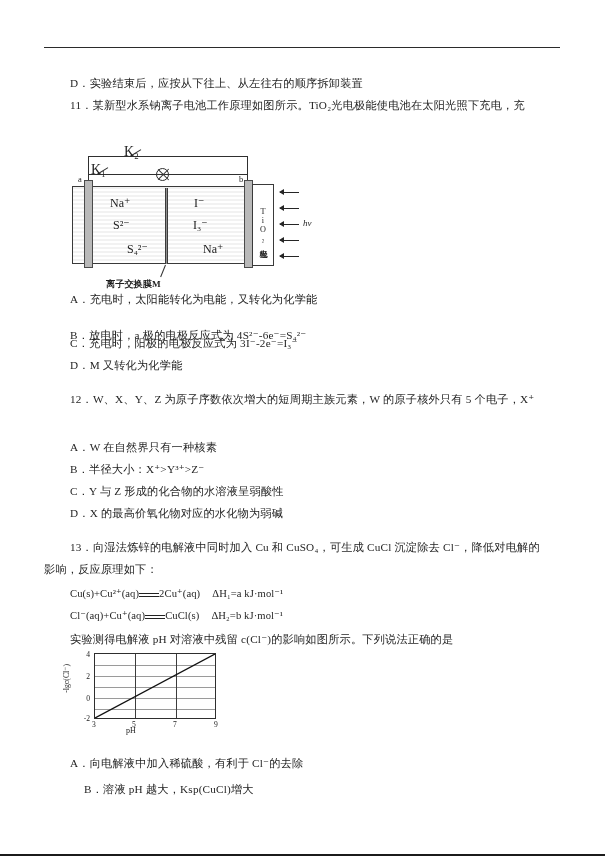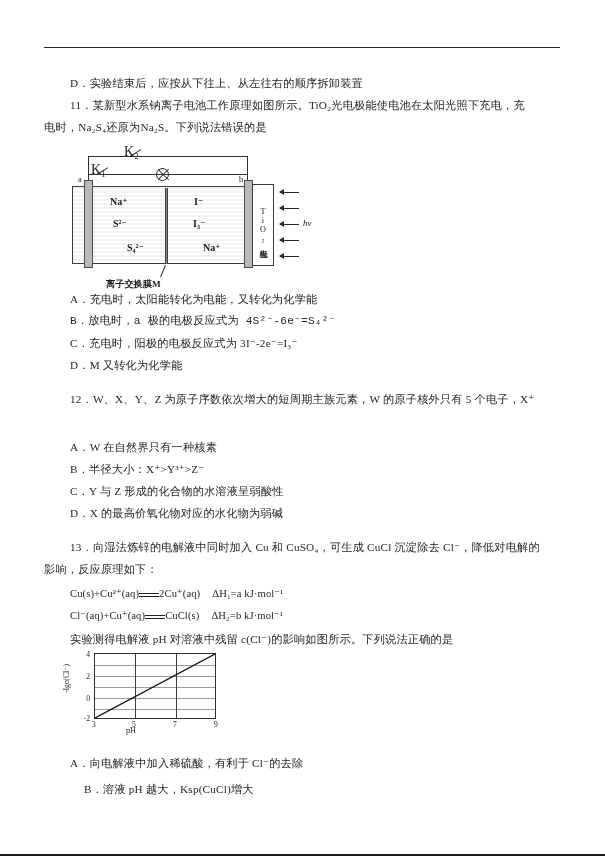--- a/index.html
+++ b/index.html
@@ -166,24 +166,23 @@
     font-size: 14px;
     color: #1f1f1f;
   }
   .term {
     position: absolute;
     font-size: 8.5px;
     color: #1f1f1f;
   }
   .ionlab {
     position: absolute;
-    font-size: 10px;
-    color: #1b1b1b;
-    white-space: nowrap;
-    font-weight: bold;
+    font-size: 12px;
+    color: #1b1b1b;
+    white-space: nowrap;
   }
   .arrow-hv {
     position: absolute;
     width: 19px;
     height: 1.1px;
     background: #262626;
   }
   .arrow-hv:before {
     content: "";
     position: absolute;
@@ -283,21 +282,20 @@
 </head>
 <body>
 
 <div class="page">
 
   <div class="hrule"></div>
 
   <div class="para" style="left:70px; top:76px;">D．实验结束后，应按从下往上、从左往右的顺序拆卸装置</div>
 
   <div class="para" style="left:70px; top:98px;">11．某新型水系钠离子电池工作原理如图所示。TiO₂光电极能使电池在太阳光照下充电，充</div>
-  <div class="para" style="left:44px; top:120px;">电时，Na₂S₄还原为Na₂S。下列说法错误的是</div>
 
   <div class="fig-battery">
 
     <div class="wire" style="left:22px; top:6px; width:1.4px; height:26px;"></div>
     <div class="wire" style="left:22px; top:6px; width:160px; height:1.4px;"></div>
     <div class="wire" style="left:181px; top:6px; width:1.4px; height:26px;"></div>
     <div class="sw" style="left:64px; top:6px;"></div>
     <div class="klabel" style="left:58px; top:-6px;">K₂</div>
 
     <div class="wire" style="left:22px; top:24px; width:160px; height:1.4px;"></div>
@@ -329,21 +327,21 @@
     <div class="arrow-hv" style="left:214px; top:74px;"></div>
     <div class="arrow-hv" style="left:214px; top:90px;"></div>
     <div class="arrow-hv" style="left:214px; top:106px;"></div>
     <div class="hv" style="left:237px; top:68px;">hv</div>
 
     <div class="mem-lead" style="left:99px; top:115px;"></div>
     <div class="mem-label" style="left:40px; top:128px;">离子交换膜M</div>
   </div>
 
   <div class="para" style="left:70px; top:292px;">A．充电时，太阳能转化为电能，又转化为化学能</div>
-  <div class="para" style="left:70px; top:314px;font-family:Liberation Mono, monospace;">B．放电时，a 极的电极反应式为 4S²⁻-6e⁻=S₄²⁻</div>
+  <div class="para" style="left:70px; top:328px;">B．放电时，a 极的电极反应式为 4S²⁻-6e⁻=S₄²⁻</div>
   <div class="para" style="left:70px; top:336px;">C．充电时，阳极的电极反应式为 3I⁻-2e⁻=I₃⁻</div>
   <div class="para" style="left:70px; top:358px;">D．M 又转化为化学能</div>
 
   <div class="para" style="left:70px; top:392px;">12．W、X、Y、Z 为原子序数依次增大的短周期主族元素，W 的原子核外只有 5 个电子，X⁺</div>
   <div class="para" style="left:70px; top:440px;">A．W 在自然界只有一种核素</div>
   <div class="para" style="left:70px; top:462px;">B．半径大小：X⁺&gt;Y³⁺&gt;Z⁻</div>
   <div class="para" style="left:70px; top:484px;">C．Y 与 Z 形成的化合物的水溶液呈弱酸性</div>
   <div class="para" style="left:70px; top:506px;">D．X 的最高价氧化物对应的水化物为弱碱</div>
 
   <div class="para" style="left:70px; top:540px;">13．向湿法炼锌的电解液中同时加入 Cu 和 CuSO₄，可生成 CuCl 沉淀除去 Cl⁻，降低对电解的</div>

